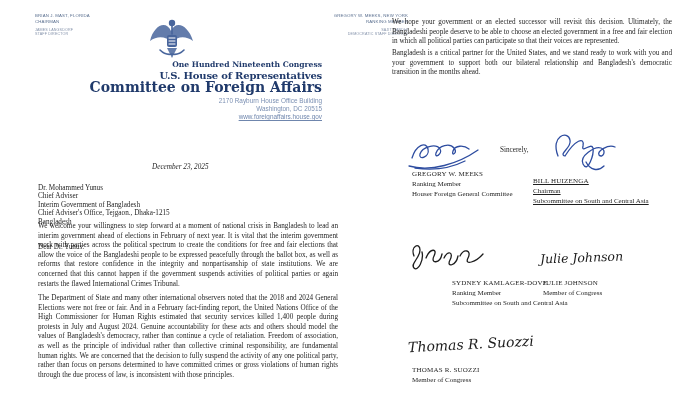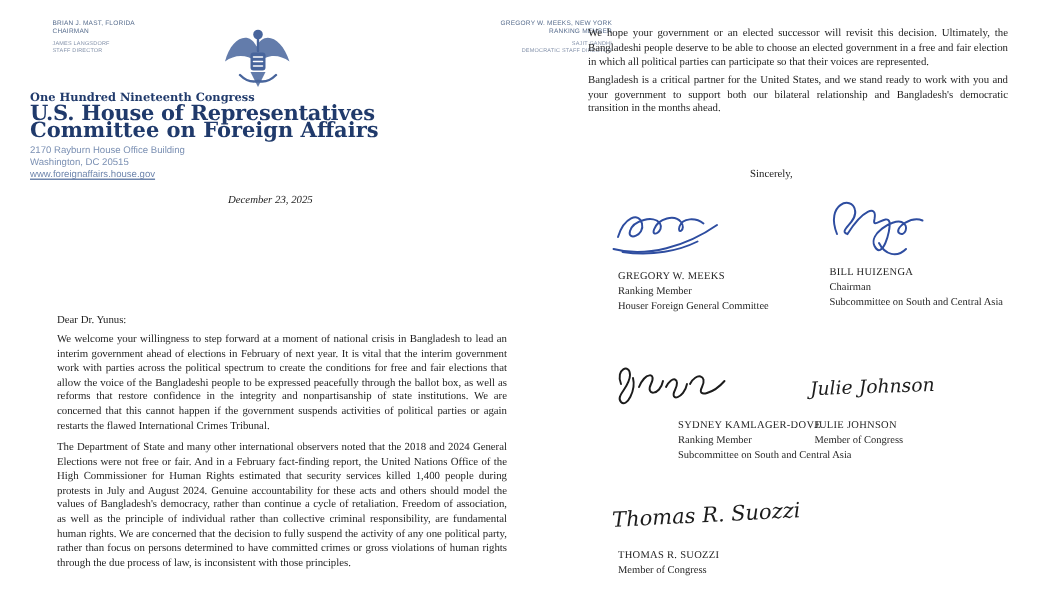--- a/index.html
+++ b/index.html
@@ -14,29 +14,29 @@
   .corner-block {
     font-family:"Liberation Sans", sans-serif;
     color:#5a6f8f; font-size:6.4px; line-height:7.6px;
     letter-spacing:.2px;
   }
   .corner-left  { left:35px; top:13px; width:190px; transform:scale(.68); transform-origin:top left; }
   .corner-right { left:128px; top:13px; width:280px; text-align:right; transform:scale(.68); transform-origin:top right; }
   .corner-block .tiny { font-size:5.4px; color:#8593ab; line-height:6.4px; margin-top:6px; }
   .corner-block .tiny2 { font-size:5.4px; color:#8593ab; line-height:6.4px; }
 
-  .letterhead { left:20px; top:60px; width:302px; text-align:left; }
+  .letterhead { left:20px; top:60px; width:302px; text-align:right; }
   .lh-congress  { font-family:"DejaVu Serif", serif; font-weight:bold; font-size:7.6px; color:#203a6b; line-height:10px; }
-  .lh-house     { font-family:"DejaVu Serif", serif; font-weight:bold; font-size:14px; color:#203a6b; line-height:12px; letter-spacing:-.2px; }
+  .lh-house     { font-family:"DejaVu Serif", serif; font-weight:bold; font-size:10px; color:#203a6b; line-height:12px; letter-spacing:-.2px; }
   .lh-committee { font-family:"DejaVu Serif", serif; font-weight:bold; font-size:14px; color:#203a6b; line-height:11.5px; }
   .lh-addr { font-family:"Liberation Sans", sans-serif; font-size:6.4px; color:#7b90b3; line-height:8.2px; }
   .lh-web  { font-family:"Liberation Sans", sans-serif; font-size:6.4px; color:#6f86ad; line-height:8.6px; text-decoration:underline; }
 
   .body-text { font-size:7.2px; line-height:9.6px; text-align:justify; }
-  .plain { font-size:7.2px; line-height:8.4px; }
+  .plain { font-size:7.2px; line-height:8.4px;margin-top:34px; }
 
   
   .sig-name-block { font-size:7px; line-height:9.9px; }
   .sig-name-block .nm { letter-spacing:.2px; }
   .script-sig {
     font-family:"DejaVu Serif", serif; font-style:italic; color:#1c1c1c;
     white-space:nowrap;
   }
   svg { display:block; }
 </style>
@@ -79,20 +79,27 @@
       <div class="lh-congress">One Hundred Nineteenth Congress</div>
       <div class="lh-house">U.S. House of Representatives</div>
       <div class="lh-committee">Committee on Foreign Affairs</div>
       <div class="lh-addr" style="margin-top:3px;">2170 Rayburn House Office Building</div>
       <div class="lh-addr">Washington, DC 20515</div>
       <div class="lh-web">www.foreignaffairs.house.gov</div>
     </div>
 
     <div class="abs plain" style="left:152px;top:129px;font-style:italic;">December 23, 2025</div>
 
+    <div class="abs plain" style="left:38px;top:150px;">
+      <div>Dr. Mohammed Yunus</div>
+      <div>Chief Adviser</div>
+      <div>Interim Government of Bangladesh</div>
+      <div>Chief Adviser's Office, Tejgaon., Dhaka-1215</div>
+      <div>Bangladesh</div>
+    </div>
 
     <div class="abs plain" style="left:38px;top:209px;">Dear Dr. Yunus:</div>
 
     <div class="abs body-text" style="left:38px;top:222px;width:300px;">We welcome your willingness to step forward at a moment of national crisis in Bangladesh to lead an interim government ahead of elections in February of next year. It is vital that the interim government work with parties across the political spectrum to create the conditions for free and fair elections that allow the voice of the Bangladeshi people to be expressed peacefully through the ballot box, as well as reforms that restore confidence in the integrity and nonpartisanship of state institutions. We are concerned that this cannot happen if the government suspends activities of political parties or again restarts the flawed International Crimes Tribunal.</div>
     <div class="abs body-text" style="left:38px;top:294px;width:300px;">The Department of State and many other international observers noted that the 2018 and 2024 General Elections were not free or fair. And in a February fact-finding report, the United Nations Office of the High Commissioner for Human Rights estimated that security services killed 1,400 people during protests in July and August 2024. Genuine accountability for these acts and others should model the values of Bangladesh's democracy, rather than continue a cycle of retaliation. Freedom of association, as well as the principle of individual rather than collective criminal responsibility, are fundamental human rights. We are concerned that the decision to fully suspend the activity of any one political party, rather than focus on persons determined to have committed crimes or gross violations of human rights through the due process of law, is inconsistent with those principles.</div>
   </div>
 
   <div class="abs" style="left:350px;top:0;width:350px;height:400px;">
 
     <div class="abs body-text" style="left:42px;top:18px;width:280px;">We hope your government or an elected successor will revisit this decision. Ultimately, the Bangladeshi people deserve to be able to choose an elected government in a free and fair election in which all political parties can participate so that their voices are represented.</div>
@@ -111,26 +118,26 @@
     </div>
     <div class="abs" style="left:192px;top:128px;">
       <svg width="80" height="54" viewBox="0 0 80 54">
         <g fill="none" stroke-width="1.3" stroke-linecap="round" stroke="#2e4da0">
           <path d="M16 28 C8 8, 26 2, 28 12 C30 20, 16 26, 23 28 C33 12, 43 8, 41 18 C39 26, 49 14, 51 20 C52 26, 46 46, 41 36 C37 28, 53 18, 59 20 C65 22, 61 31, 57 27 C55 23, 66 16, 73 19"></path>
           <path d="M44 34 C48 42, 56 44, 62 38"></path>
         </g>
       </svg>
     </div>
 
-    <div class="abs sig-name-block" style="left:62px;top:180px;">
+    <div class="abs sig-name-block" style="left:62px;top:170px;">
       <div class="nm">GREGORY W. MEEKS</div>
       <div>Ranking Member</div>
       <div>Houser Foreign General Committee</div>
     </div>
-    <div class="abs sig-name-block" style="left:203px;top:177px;">
+    <div class="abs sig-name-block" style="left:183px;top:177px;text-decoration:underline;">
       <div class="nm">BILL HUIZENGA</div>
       <div>Chairman</div>
       <div>Subcommittee on South and Central Asia</div>
     </div>
 
     <div class="abs" style="left:55px;top:240px;">
       <svg width="82" height="40" viewBox="0 0 82 40">
         <g fill="none" stroke-width="1.3" stroke-linecap="round" stroke="#1c1c1c">
           <path d="M9 16 C5 6, 15 2, 15 10 C15 18, 5 24, 9 28 C13 32, 19 20, 17 12"></path>
           <path d="M21 18 C25 8, 33 8, 29 16 C25 24, 35 24, 37 14"></path>

